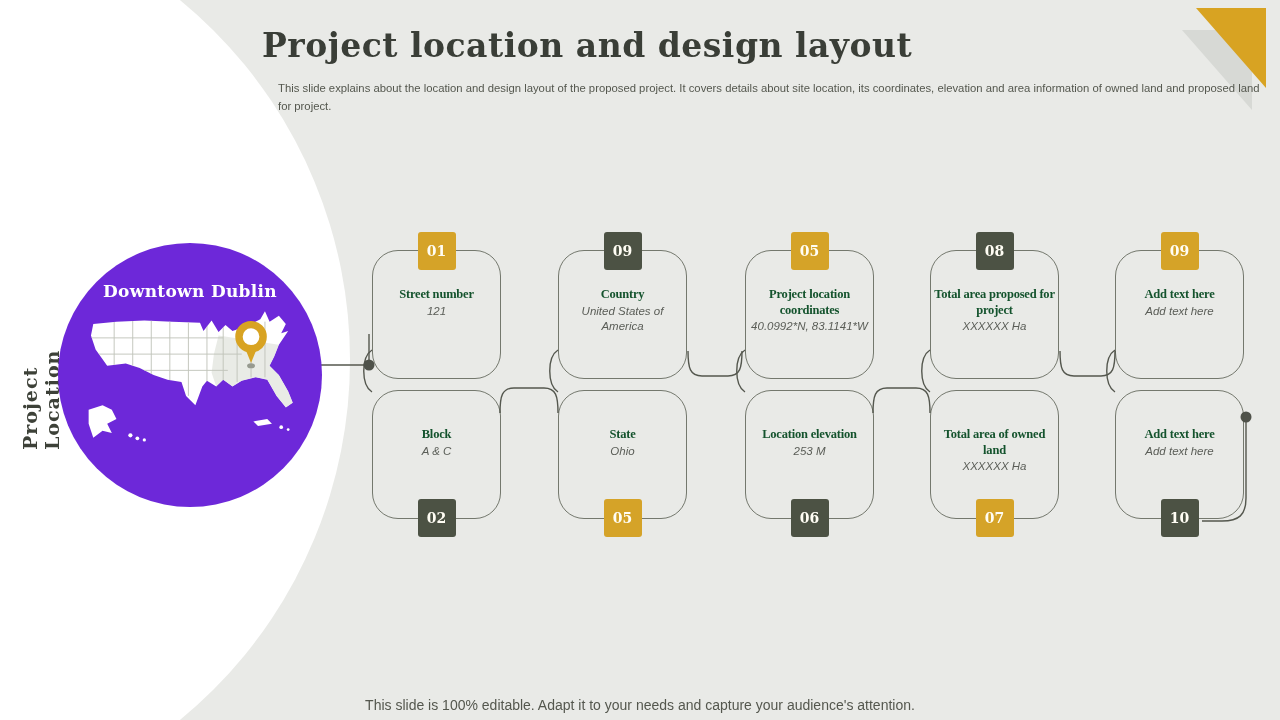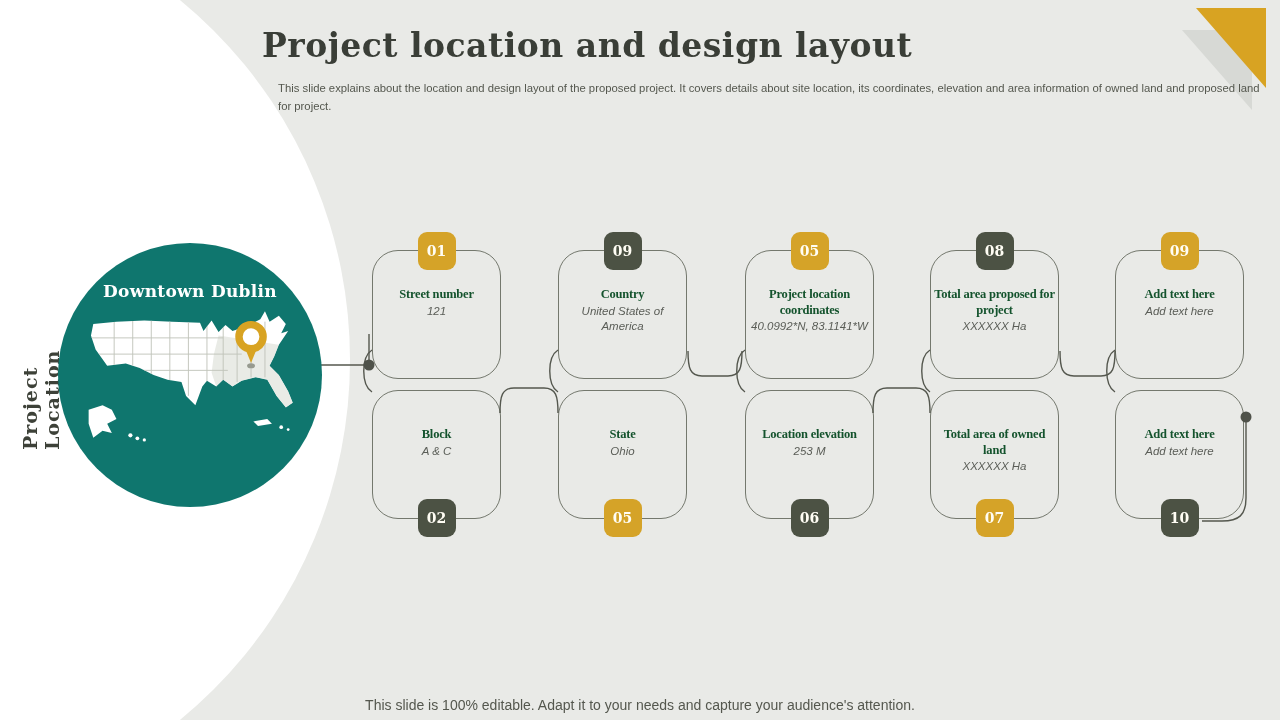--- a/index.html
+++ b/index.html
@@ -19,34 +19,34 @@
   .subtitle { position:absolute; left:263px; top:80px; width:985px; font-size:11.3px;
     line-height:1.55; color:#54574e;margin-left:15px; }
 
   .side-label { position:absolute; left:24px; top:266px; height:184px; width:34px;
     writing-mode:vertical-rl; transform:rotate(180deg);
     display:flex; align-items:center; justify-content:center;
     font-family:"DejaVu Serif", serif; font-weight:600; font-size:19px;
     letter-spacing:1px; color:#3d4138; }
 
   .map-circle { position:absolute; left:58px; top:243px; width:264px; height:264px;
-    border-radius:50%; background:#0f766e; }
+    border-radius:50%; background:#6d28d9; }
   .map-title { position:absolute; top:38px; left:0; width:100%; text-align:center;
     font-family:"DejaVu Serif", serif; font-weight:700; font-size:17px;
     letter-spacing:.3px; color:#ffffff; }
   .usa-map { position:absolute; left:26px; top:60px; }
 
   .card { position:absolute; width:129px; height:129px; border:1.4px solid rgba(76,82,68,.75);
     border-radius:26px; padding:36px 3px 0 3px; text-align:center; }
   .card-title { font-family:Liberation Serif, serif; font-weight:700; font-size:12.5px;
     line-height:1.25; letter-spacing:-.2px; color:#14532d; }
   .card-value { margin-top:1px; font-size:11.5px; line-height:1.3; color:#5a5d57;font-style:italic; }
 
   .badge { position:absolute; left:50%; transform:translateX(-50%); width:38px; height:38px;
-    border-radius:9px; display:flex; align-items:center; justify-content:center;
+    border-radius:3px; display:flex; align-items:center; justify-content:center;
     font-family:"DejaVu Serif", serif; font-weight:700; font-size:14px; color:#fffdf4; }
   .badge.pos-top { top:-19px; }
   .badge.pos-bottom { bottom:-19px; }
   .badge.yellow { background:#d5a328; }
   .badge.dark { background:#4c5244; }
 
   .footer { position:absolute; bottom:7px; left:0; width:100%; text-align:center;
     font-size:14px; color:#54574e; }
 </style>
 </head>

